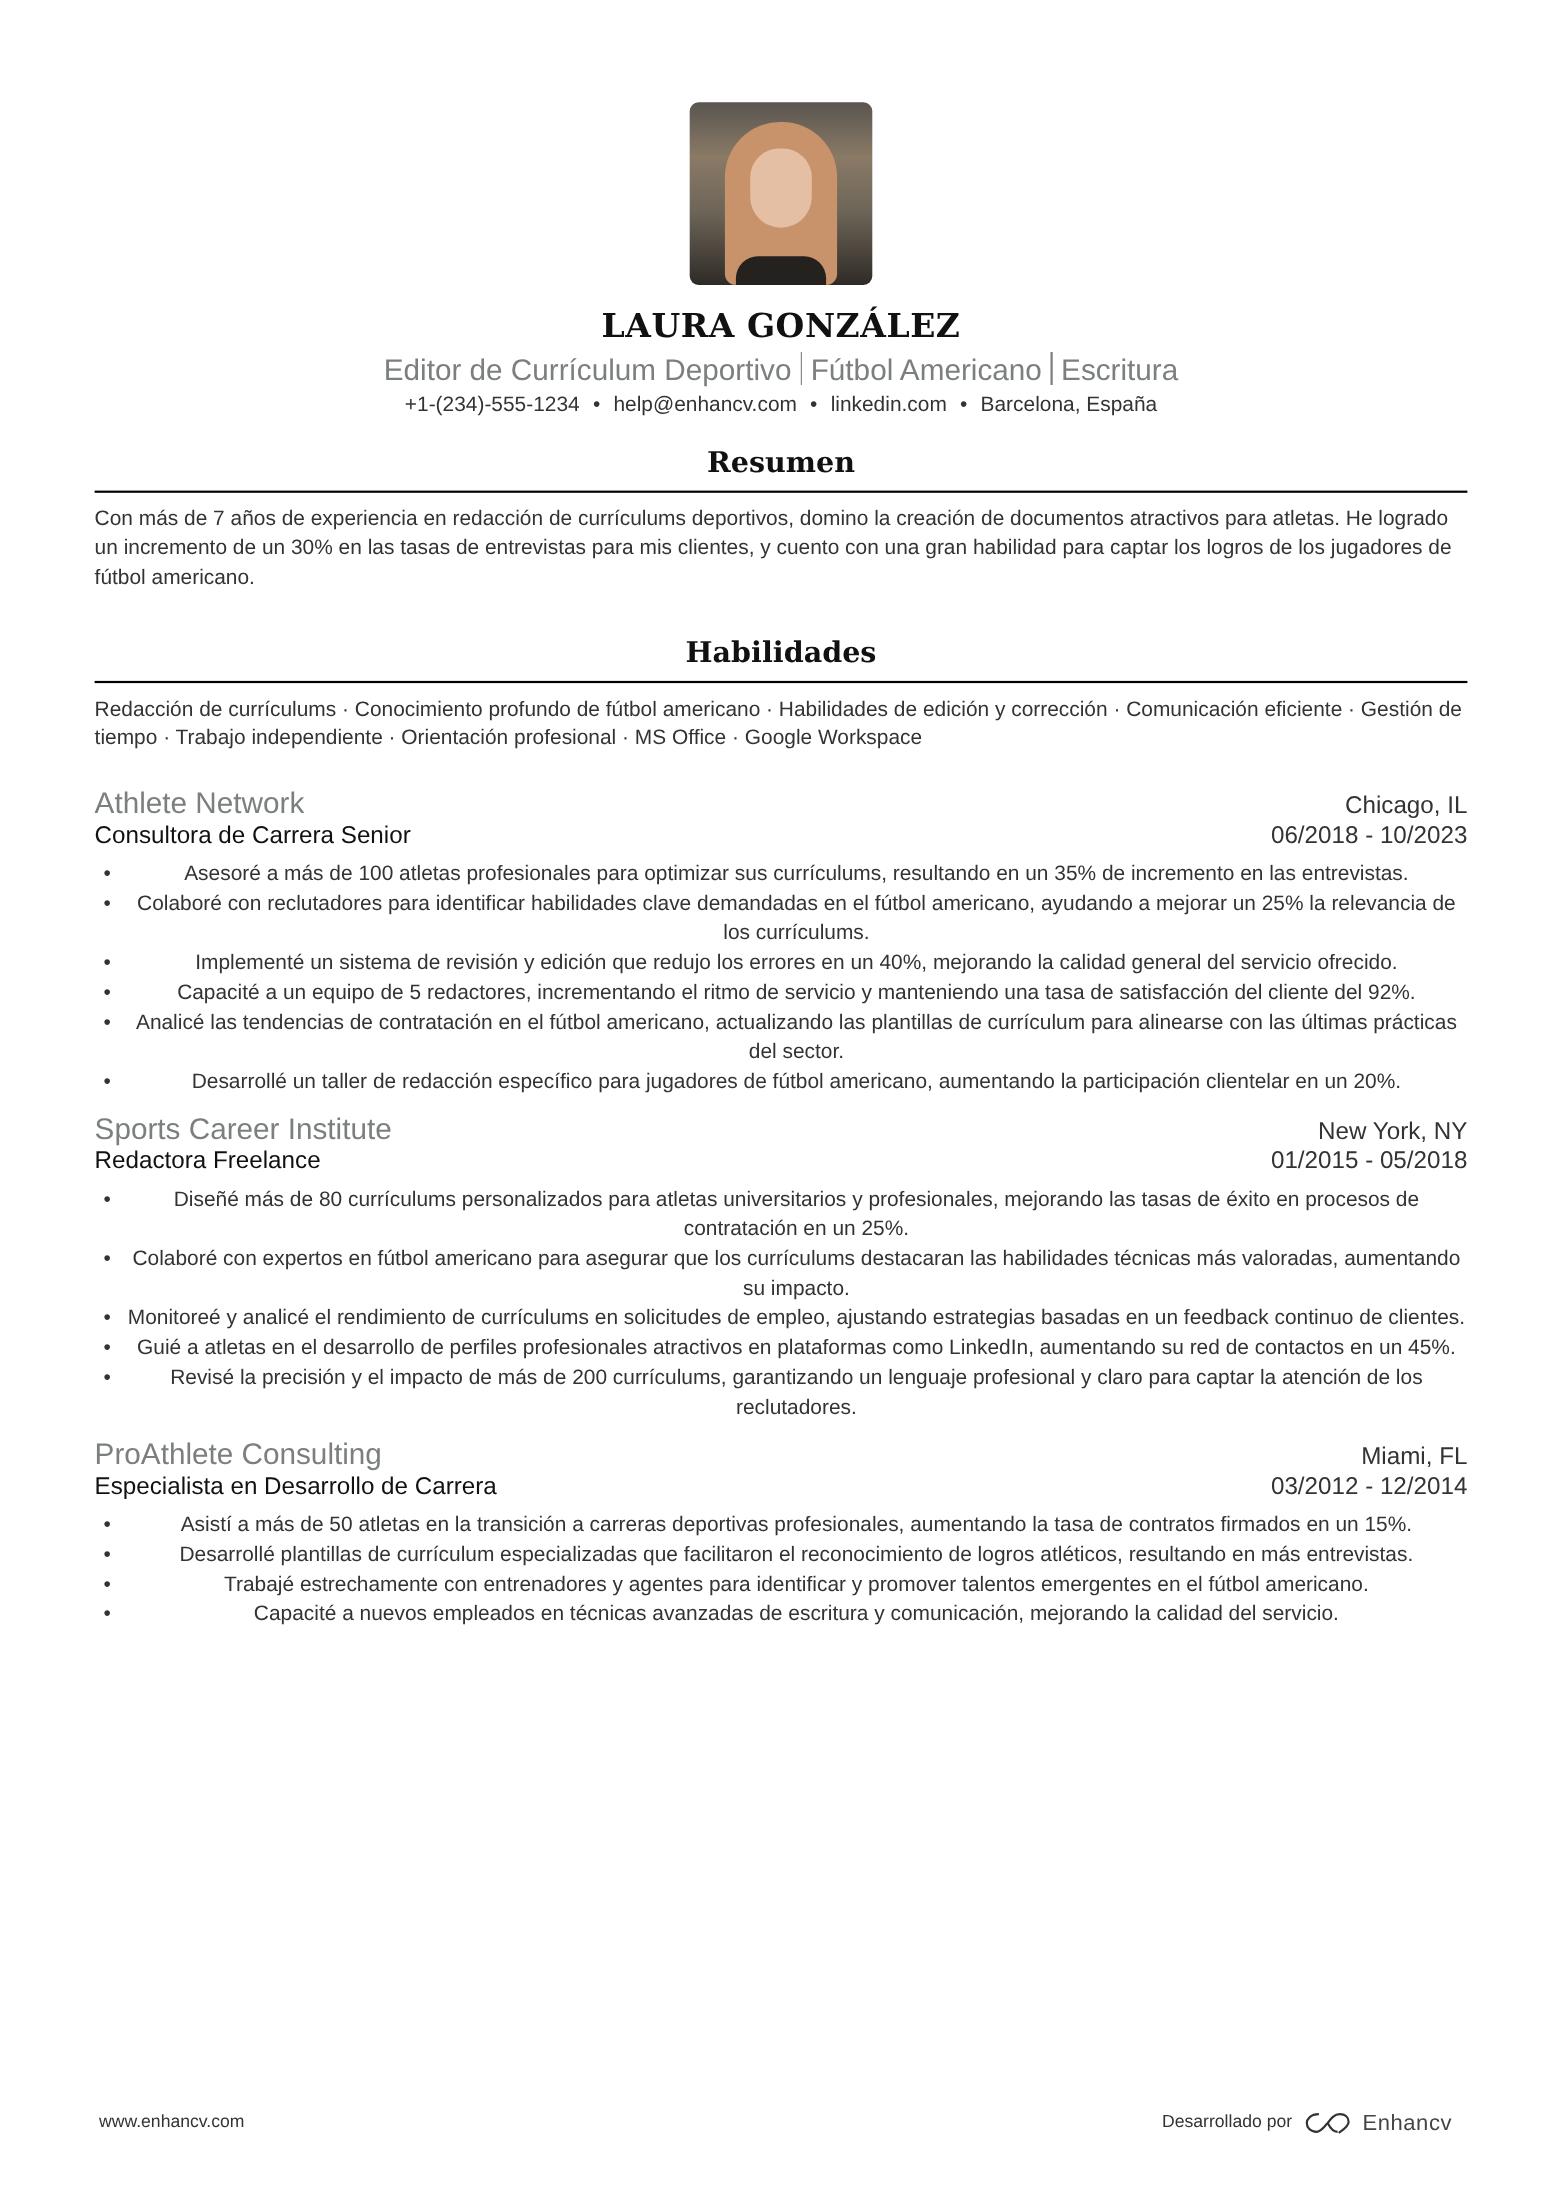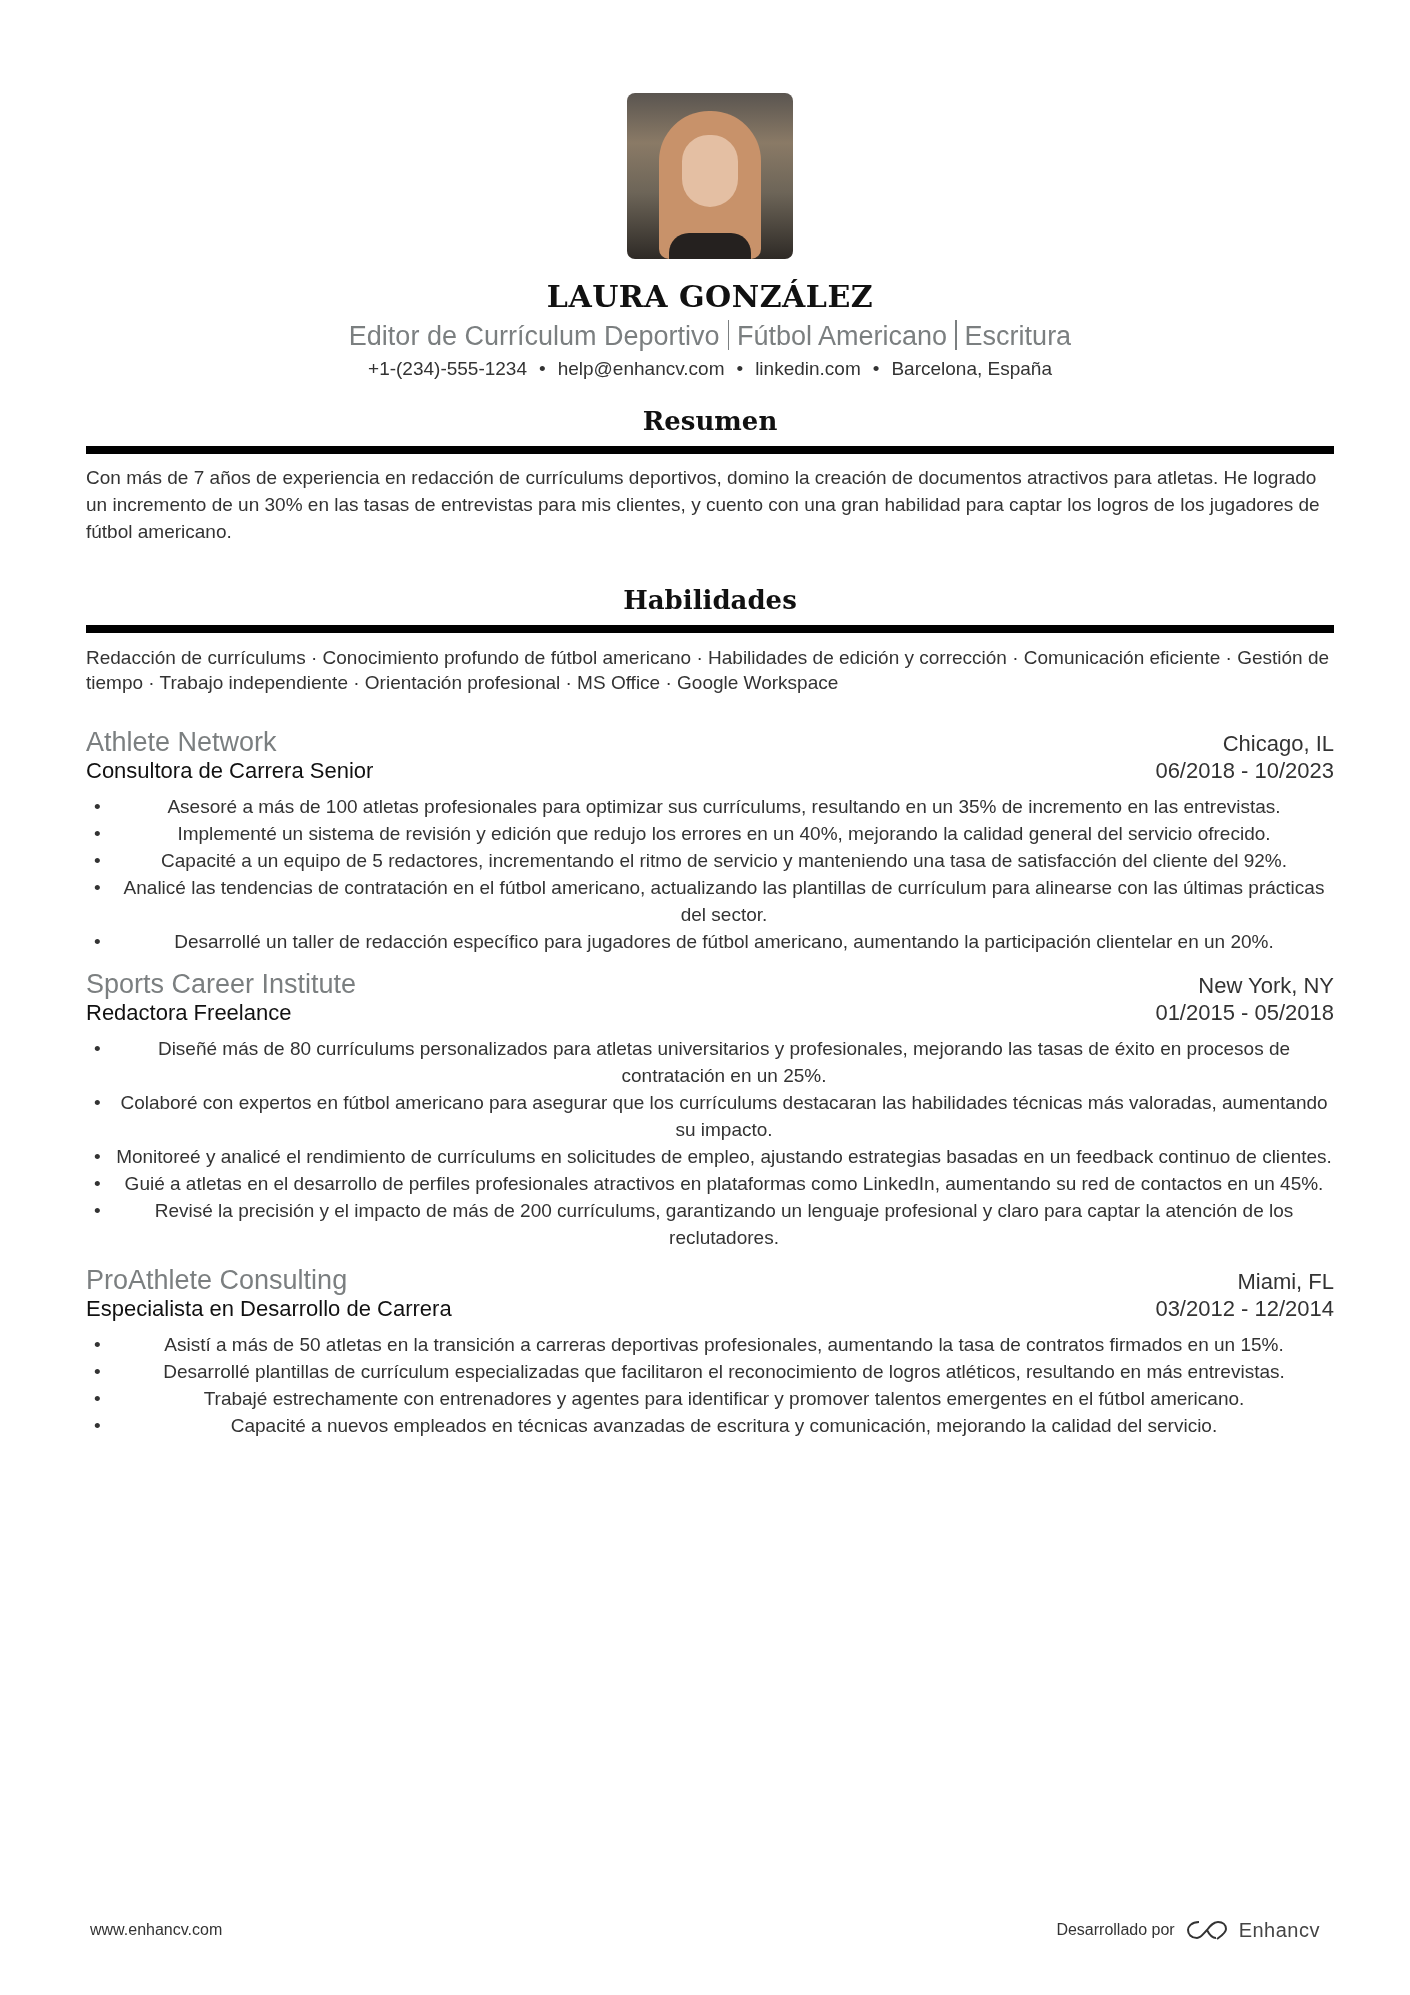--- a/index.html
+++ b/index.html
@@ -11,21 +11,21 @@
            background: linear-gradient(180deg,#5a5550 0%,#8a7a66 30%,#6d6558 60%,#2e2a26 100%); position: relative; }
   .photo .hair { position: absolute; left: 32px; top: 18px; width: 102px; height: 148px; border-radius: 50px 50px 10px 10px; background: #c8926a; }
   .photo .face { position: absolute; left: 55px; top: 42px; width: 56px; height: 72px; border-radius: 28px 28px 30px 30px; background: #e4bfa3; }
   .photo .shirt { position: absolute; left: 42px; top: 140px; width: 82px; height: 26px; background: #25211f; border-radius: 20px 20px 0 0; }
   .name { font-family: "DejaVu Serif", serif; font-weight: bold; font-size: 30px; color: #111; margin-top: 20px; letter-spacing: 0.5px; }
   .headline { font-size: 27px; color: #7b7f80; margin-top: 6px; }
   .headline .sep { display: inline-block; width: 1.5px; height: 30px; background: #7b7f80; vertical-align: -5px; margin: 0 8px; }
   .contacts { font-size: 19px; color: #333; margin-top: 6px; }
   .contacts .dot { margin: 0 12px; }
   .section { margin-top: 30px; }
-  .section-title { font-family: "DejaVu Serif", serif; font-weight: bold; font-size: 26px; color: #111; text-align: center; padding-bottom: 10px; border-bottom: 8px solid #000000; }
+  .section-title { font-family: "DejaVu Serif", serif; font-weight: bold; font-size: 26px; color: #111; text-align: center; padding-bottom: 10px; border-bottom: 2px solid #000000; }
   .summary { font-size: 19px; line-height: 27px; color: #333; margin-top: 10px; }
   .skills { font-size: 19px; line-height: 25px; color: #333; margin-top: 12px; }
   .job { margin-top: 14px; }
   .job-row { display: flex; justify-content: space-between; align-items: baseline; }
   .company { font-size: 27px; color: #7b7f80; }
   .location { font-size: 22px; color: #333; }
   .role { font-size: 22px; color: #111; }
   .dates { font-size: 22px; color: #333; }
   ul.bullets { list-style: none; margin-top: 9px; text-align: center; }
   ul.bullets li { position: relative; padding-left: 28px; font-size: 19px; line-height: 27px; color: #333; }
@@ -69,20 +69,21 @@
       <div class="job-row">
           <span class="company">Athlete Network</span>
           <span class="location">Chicago, IL</span>
         </div>
       <div class="job-row">
           <span class="role">Consultora de Carrera Senior</span>
           <span class="dates">06/2018 - 10/2023</span>
         </div>
       <ul class="bullets">
         <li>Asesoré a más de 100 atletas profesionales para optimizar sus currículums, resultando en un 35% de incremento en las entrevistas.</li>
+        <li>Colaboré con reclutadores para identificar habilidades clave demandadas en el fútbol americano, ayudando a mejorar un 25% la relevancia de los currículums.</li>
         <li>Implementé un sistema de revisión y edición que redujo los errores en un 40%, mejorando la calidad general del servicio ofrecido.</li>
         <li>Capacité a un equipo de 5 redactores, incrementando el ritmo de servicio y manteniendo una tasa de satisfacción del cliente del 92%.</li>
         <li>Analicé las tendencias de contratación en el fútbol americano, actualizando las plantillas de currículum para alinearse con las últimas prácticas del sector.</li>
         <li>Desarrollé un taller de redacción específico para jugadores de fútbol americano, aumentando la participación clientelar en un 20%.</li>
       </ul>
     </div>
 
     <div class="job">
       <div class="job-row">
           <span class="company">Sports Career Institute</span>

